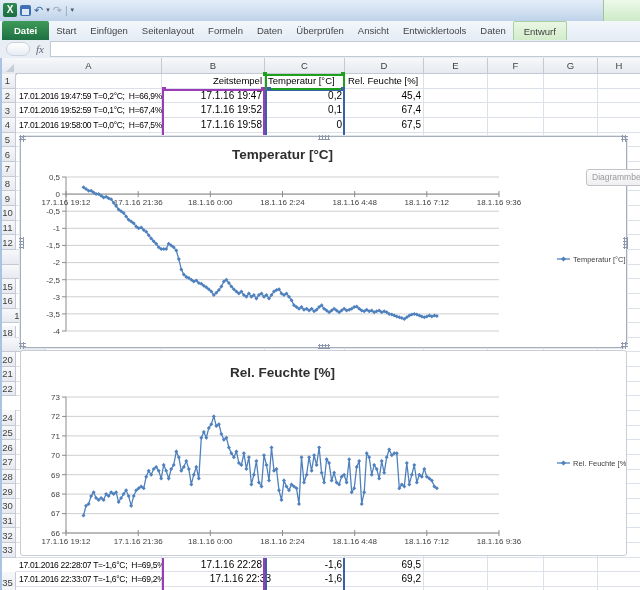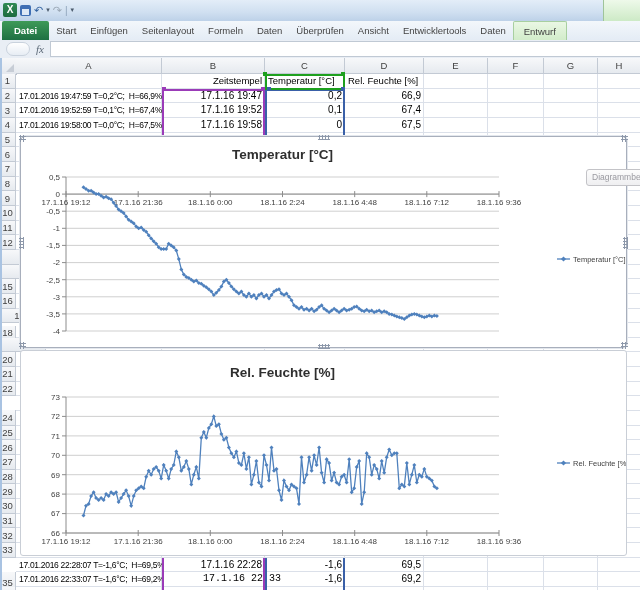--- a/index.html
+++ b/index.html
@@ -178,35 +178,35 @@
         <div class="rowhdr" style="left: 0px; top: 485.024px; width: 16px; height: 14.657px;">33</div>
         <div class="rowhdr" style="left: 0px; top: 499.681px; width: 16px; height: 15px; margin-top: 32px;">34</div>
         <div class="rowhdr" style="left: 0px; top: 514.338px; width: 16px; height: 22px;">35</div>
         <div class="rowhdr" style="left: 0px; top: 528.995px; width: 16px; height: 14.657px;">36</div>
         <div class="cell r hdr" style="left: 162px; top: 16px; width: 103px; height: 14.657px; line-height: 14.657px;">Zeitstempel</div>
         <div class="cell hdr" style="left: 265px; top: 16px; width: 80px; height: 14.657px; line-height: 14.657px;">Temperatur [°C]</div>
         <div class="cell hdr" style="left: 345px; top: 16px; width: 79px; height: 14.657px; line-height: 14.657px;">Rel. Feuchte [%]</div>
         <div class="cell acol" style="left: 16px; top: 30.657px; width: 146px; height: 14.657px; line-height: 14.657px;">17.01.2016 19:47:59 T=0,2°C;  H=66,9%;</div>
         <div class="cell r" style="left: 162px; top: 30.657px; width: 103px; height: 14.657px; line-height: 14.657px;">17.1.16 19:47</div>
         <div class="cell r" style="left: 265px; top: 30.657px; width: 80px; height: 14.657px; line-height: 14.657px;">0,2</div>
-        <div class="cell r" style="left: 345px; top: 30.657px; width: 79px; height: 14.657px; line-height: 14.657px;">66,9</div>
+        <div class="cell r" style="left: 345px; top: 30.657px; width: 79px; height: 14.657px; line-height: 14.657px;">45,4</div>
         <div class="cell acol" style="left: 16px; top: 45.314px; width: 146px; height: 14.657px; line-height: 14.657px;">17.01.2016 19:52:59 T=0,1°C;  H=67,4%;</div>
         <div class="cell r" style="left: 162px; top: 45.314px; width: 103px; height: 14.657px; line-height: 14.657px;">17.1.16 19:52</div>
         <div class="cell r" style="left: 265px; top: 45.314px; width: 80px; height: 14.657px; line-height: 14.657px;">0,1</div>
         <div class="cell r" style="left: 345px; top: 45.314px; width: 79px; height: 14.657px; line-height: 14.657px;">67,4</div>
         <div class="cell acol" style="left: 16px; top: 59.971px; width: 146px; height: 14.657px; line-height: 14.657px;">17.01.2016 19:58:00 T=0,0°C;  H=67,5%;</div>
         <div class="cell r" style="left: 162px; top: 59.971px; width: 103px; height: 14.657px; line-height: 14.657px;">17.1.16 19:58</div>
         <div class="cell r" style="left: 265px; top: 59.971px; width: 80px; height: 14.657px; line-height: 14.657px;">0</div>
         <div class="cell r" style="left: 345px; top: 59.971px; width: 79px; height: 14.657px; line-height: 14.657px;">67,5</div>
         <div class="cell acol" style="left: 16px; top: 499.681px; width: 146px; height: 14.657px; line-height: 14.657px;">17.01.2016 22:28:07 T=-1,6°C;  H=69,5%;</div>
         <div class="cell r" style="left: 162px; top: 499.681px; width: 103px; height: 14.657px; line-height: 14.657px;">17.1.16 22:28</div>
         <div class="cell r" style="left: 265px; top: 499.681px; width: 80px; height: 14.657px; line-height: 14.657px;">-1,6</div>
         <div class="cell r" style="left: 345px; top: 499.681px; width: 79px; height: 14.657px; line-height: 14.657px;">69,5</div>
         <div class="cell acol" style="left: 16px; top: 514.338px; width: 146px; height: 14.657px; line-height: 14.657px;">17.01.2016 22:33:07 T=-1,6°C;  H=69,2%;</div>
-        <div class="cell r" style="left: 162px; top: 514.338px; width: 122px; height: 14.657px; line-height: 14.657px; font-family: Liberation Mono, monospace;">17.1.16 22:33</div>
+        <div class="cell r" style="left: 152px; top: 514.338px; width: 122px; height: 14.657px; line-height: 14.657px;">17.1.16 22:33</div>
         <div class="cell r" style="left: 265px; top: 514.338px; width: 80px; height: 14.657px; line-height: 14.657px;">-1,6</div>
         <div class="cell r" style="left: 345px; top: 514.338px; width: 79px; height: 14.657px; line-height: 14.657px;">69,2</div>
         <div class="hl" style="left: 162px; top: 30.657px; width: 103px; height: 47.343px; border-left: 2px solid rgb(155, 59, 184); border-right: 2px solid rgb(155, 59, 184); border-top: 2px solid rgb(155, 59, 184);"></div>
         <div class="hl" style="left: 265px; top: 30.657px; width: 80px; height: 47.343px; border-left: 2px solid rgb(58, 96, 168); border-right: 2px solid rgb(58, 96, 168); border-top: 2px solid rgb(58, 96, 168);"></div>
         <div class="hl" style="left: 265px; top: 16px; width: 80px; height: 15.657px; border-width: 2px; border-style: solid; border-color: rgb(30, 160, 30);"></div>
         <div class="hl" style="left: 162px; top: 499.681px; width: 103px; height: 33.319px; border-left: 2px solid rgb(155, 59, 184); border-right: 2px solid rgb(155, 59, 184);"></div>
         <div class="hl" style="left: 265px; top: 499.681px; width: 80px; height: 33.319px; border-left: 2px solid rgb(58, 96, 168); border-right: 2px solid rgb(58, 96, 168);"></div>
         <div class="hdl" style="left: 162px; top: 28.657px; background: rgb(155, 59, 184);"></div>
         <div class="hdl" style="left: 261px; top: 28.657px; background: rgb(155, 59, 184);"></div>
         <div class="hdl" style="left: 267px; top: 28.657px; background: rgb(58, 96, 168);"></div>

